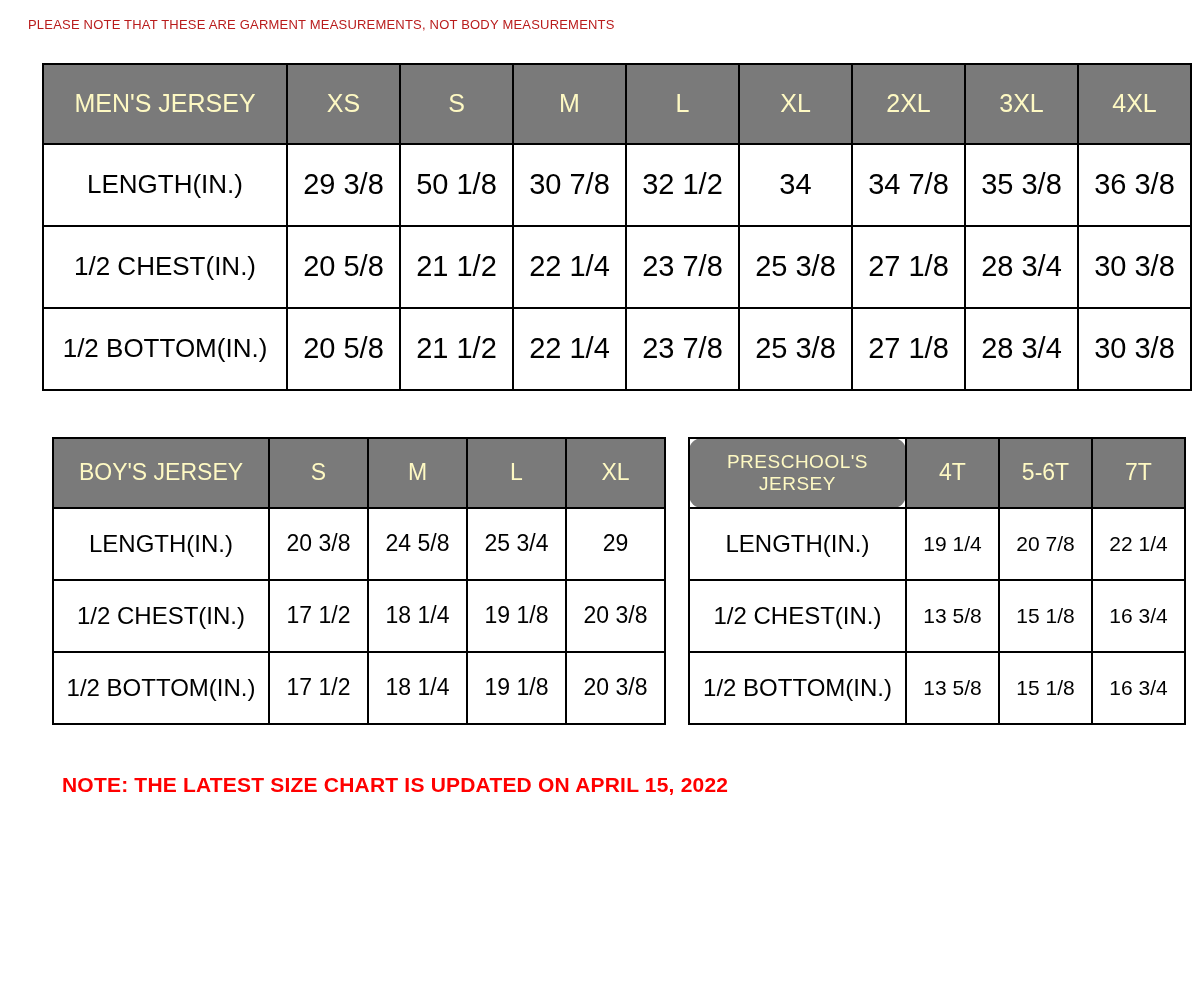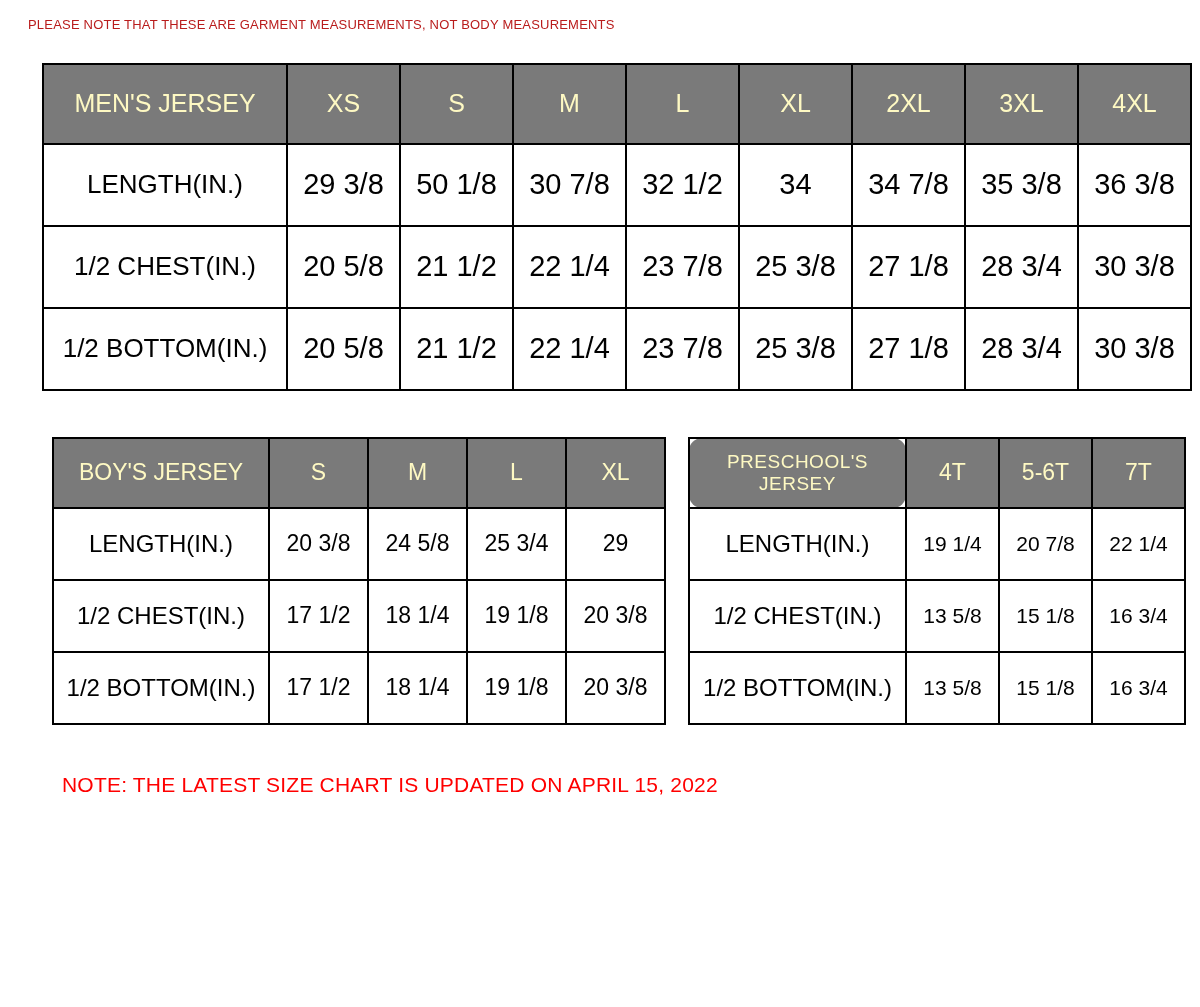--- a/index.html
+++ b/index.html
@@ -124,21 +124,21 @@
   table.pre .rowhead {
     font-size: 24px;
     background: #fff;
     color: #000;
   }
 
   .note-bottom {
     margin: 42px 0 0 38px;
     color: #ff0000;
     font-size: 21px;
-    font-weight: 400;
+    font-weight: 700;
     letter-spacing: 0.2px;
     line-height: 1.75;
   }
   .note-bottom div {
     white-space: nowrap;
   }
 </style>
 </head>
 <body>
 

